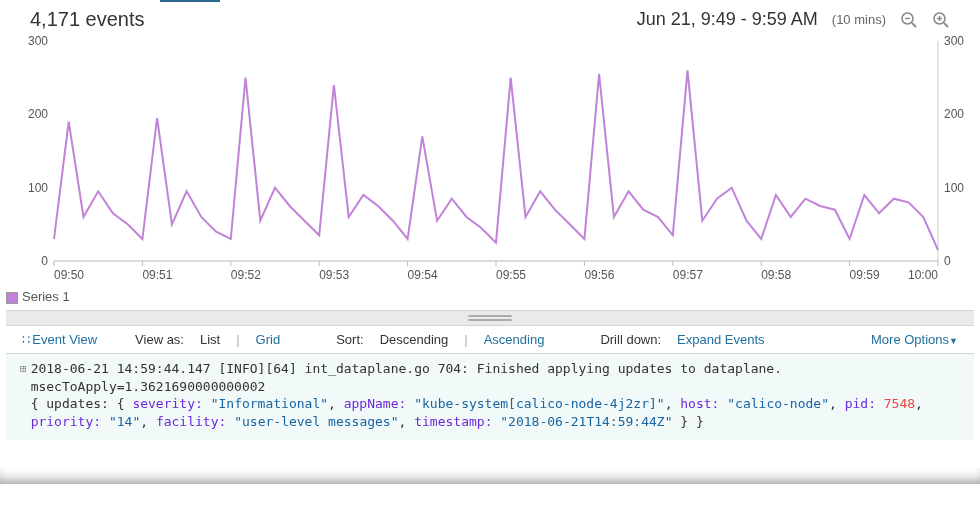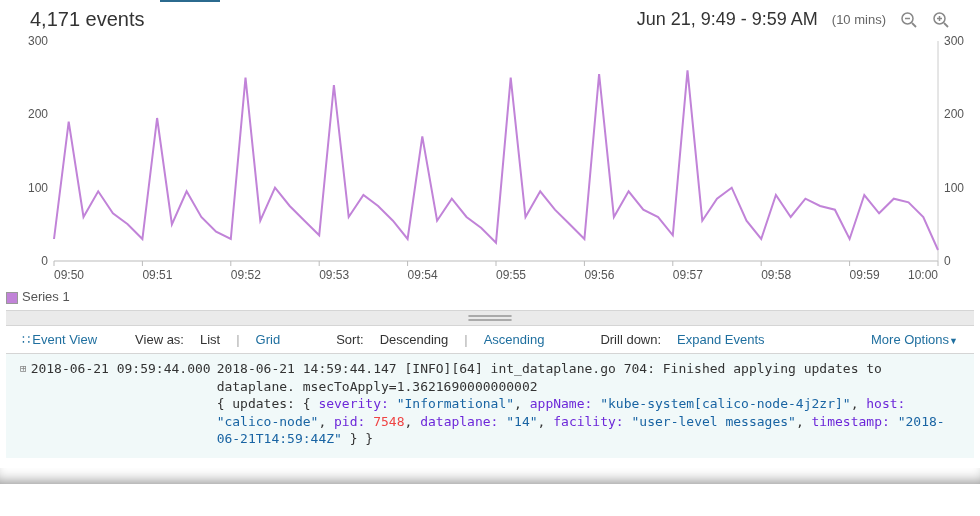--- a/index.html
+++ b/index.html
@@ -134,33 +134,32 @@
   <span style="width:24px"></span>
   <span class="txt">Drill down:</span>
   <span class="link">Expand Events</span>
   <span class="spacer"></span>
   <span class="more-opts"><span>More Options</span><span class="chev">▼</span></span>
 </div>
 
 <div class="log-area">
   <div class="log-row">
     <span class="expand">⊞</span>
-    <span class="ts">2018-06-21 09:59:44.000</span>
     <span class="msg">
       <span>2018-06-21 14:59:44.147</span>
       <span>[INFO]</span><span>[64]</span>
       <span>int_dataplane.go 704:</span>
       <span>Finished applying updates to dataplane. msecToApply=1.3621690000000002</span><br>
       <span>{ updates: {</span>
       <span class="key">severity:</span> <span class="str">"Informational"</span>,
       <span class="key">appName:</span> <span class="str">"kube-system[calico-node-4j2zr]"</span>,
       <span class="key">host:</span>
       <span class="str">"calico-node"</span>,
       <span class="key">pid:</span> <span class="num">7548</span>,
-      <span class="key">dataplane:</span> <span class="str">"14"</span>,
+      <span class="key">priority:</span> <span class="str">"14"</span>,
       <span class="key">facility:</span> <span class="str">"user-level messages"</span>,
       <span class="key">timestamp:</span> <span class="str">"2018-06-21T14:59:44Z"</span>
       <span>} }</span>
     </span>
   </div>
 </div>
 
 <div class="shadow"></div>
 </div>
 

